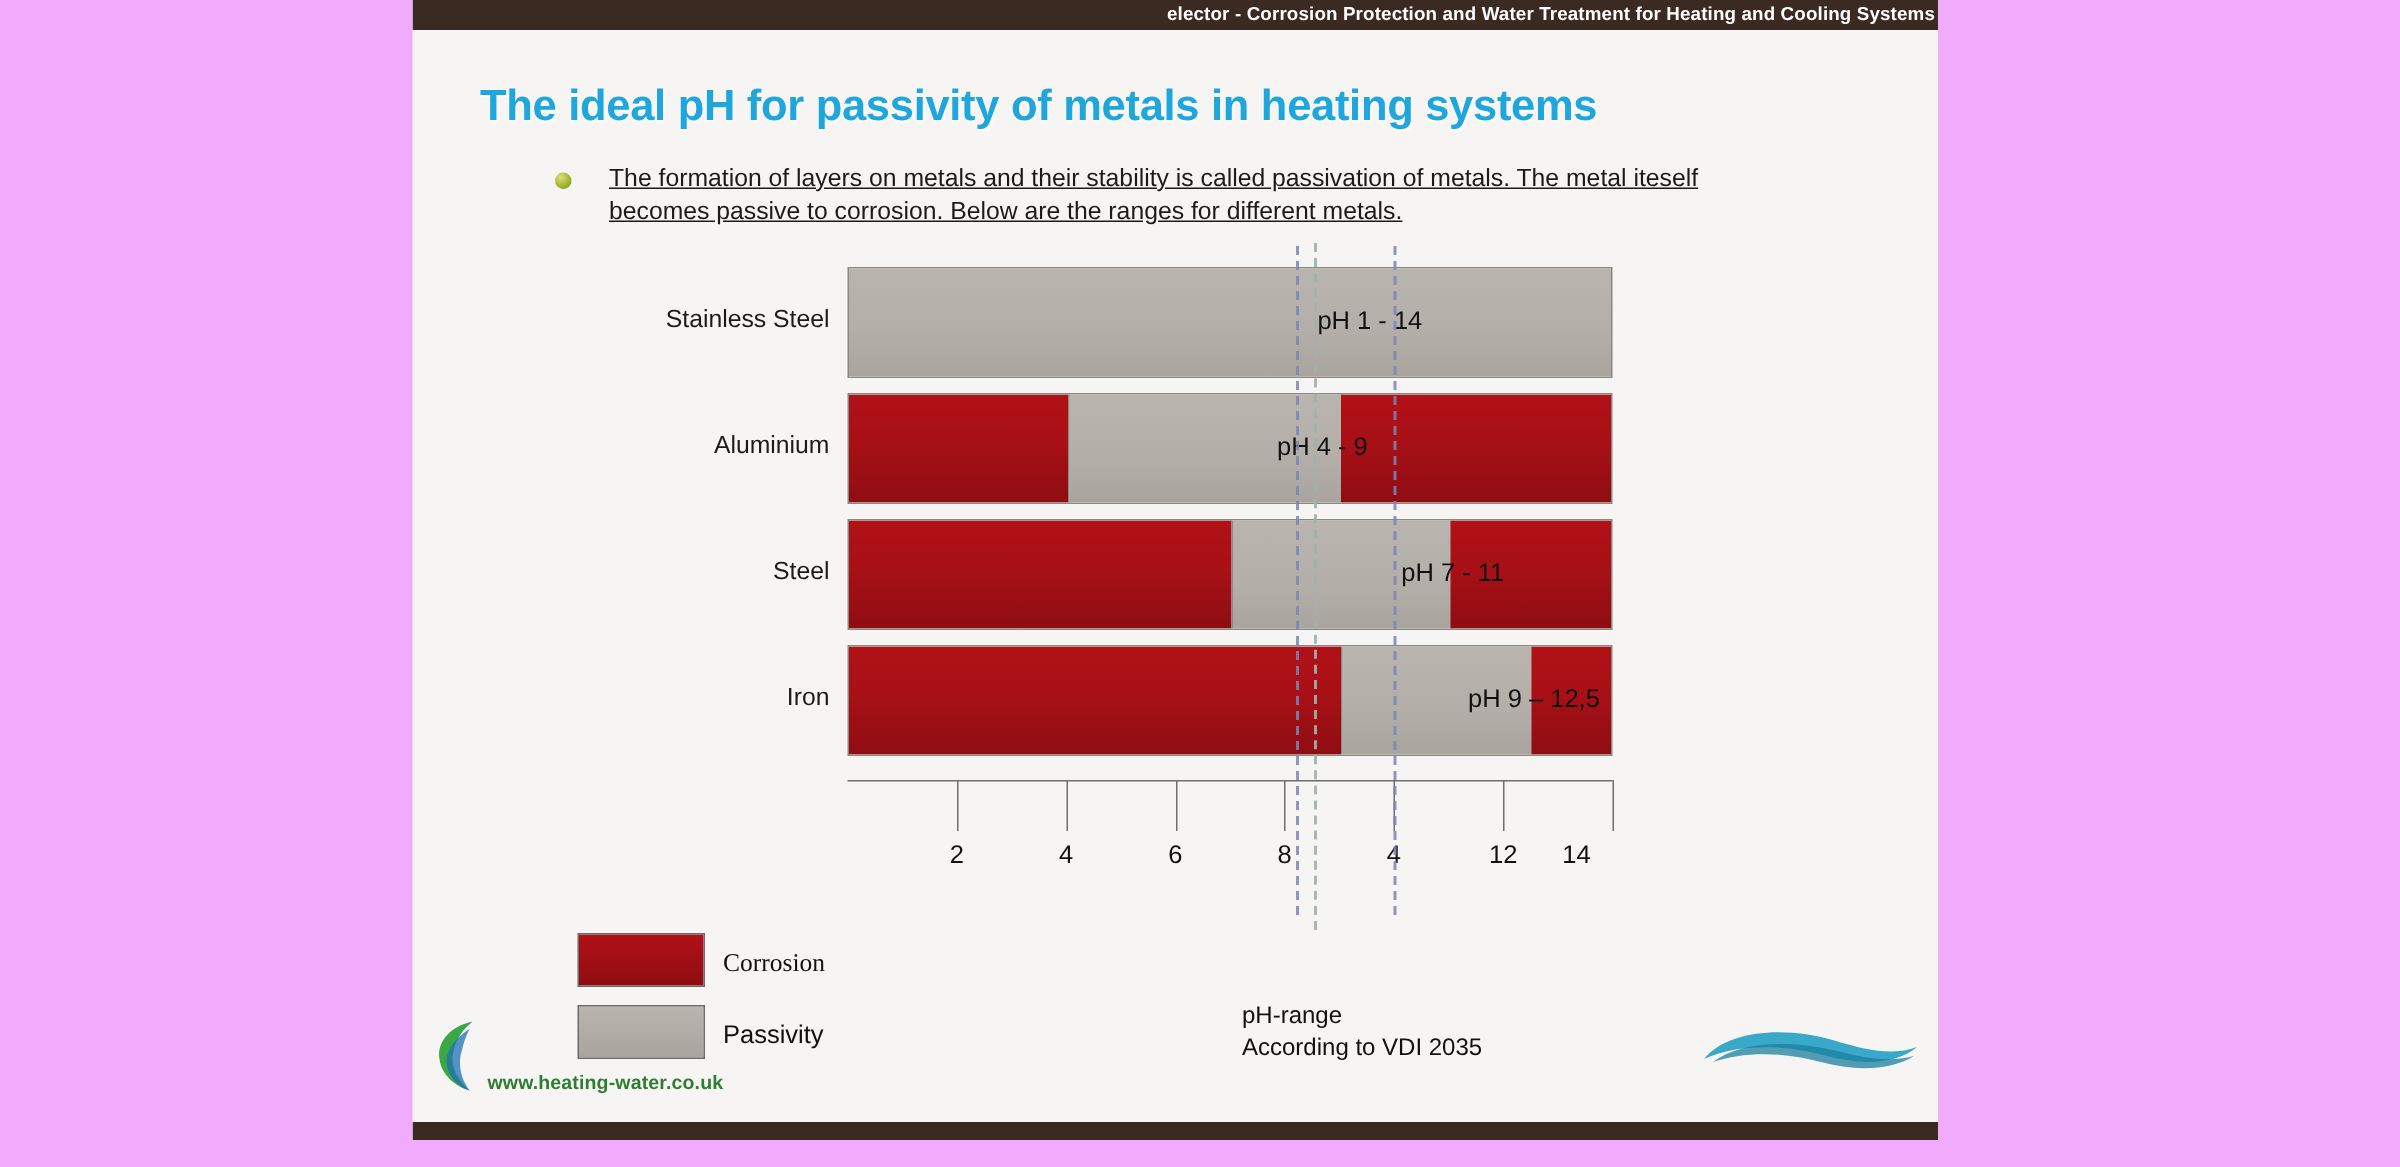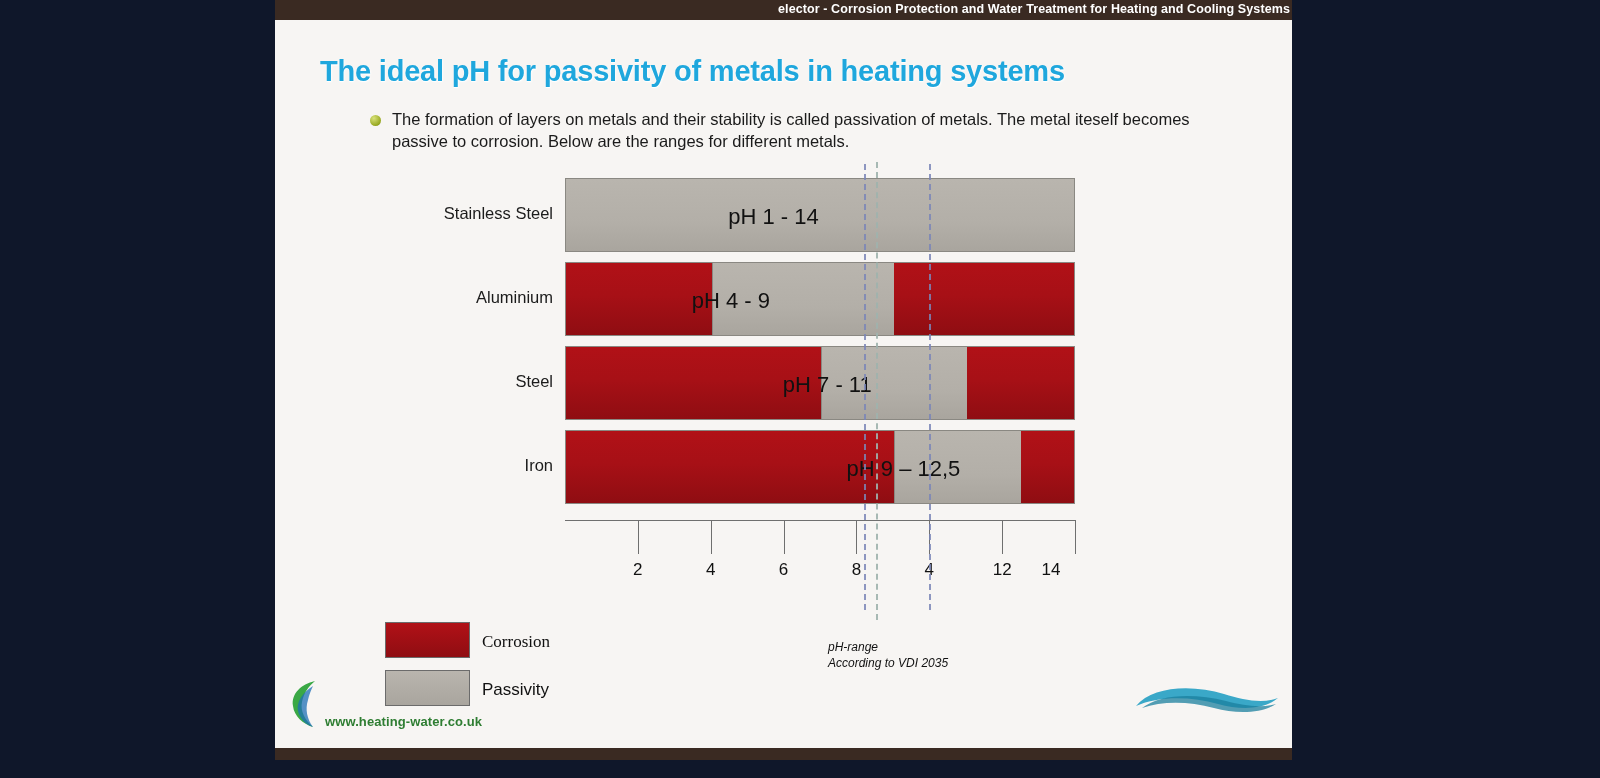--- a/index.html
+++ b/index.html
@@ -1,62 +1,62 @@
 <!DOCTYPE html>
 <html><head>
 <meta charset="utf-8">
 <style>
   html,body{margin:0;padding:0;background:#000;}
   body{width:1600px;height:778px;overflow:hidden;font-family:"Liberation Sans",sans-serif;}
 
-  #stage{position:relative;width:1600px;height:778px;background:#0f172a;}
+  #stage{position:relative;width:1600px;height:778px;background:#f0abfc;}
 
   
   #slide{position:absolute;left:275px;top:0;width:1017px;height:760px;background:#f7f5f3;overflow:hidden;}
 
   #topbar{position:absolute;left:0;top:0;width:1017px;height:20px;background:#3a2a22;}
   #topbar .tb-text{position:absolute;right:2px;top:2px;color:#fff;font-size:12.5px;font-weight:bold;letter-spacing:.1px;white-space:nowrap;
     font-family:"Liberation Sans",sans-serif;}
 
   #bottombar{position:absolute;left:0;bottom:0;width:1017px;height:12px;background:#3a2a22;}
 
   #title{position:absolute;left:45px;top:55px;font-size:29px;font-weight:bold;color:#1fa7dd;
      text-shadow:0 1px 0 #fff, 1px 1px 2px rgba(255,255,255,.8);letter-spacing:-0.2px;white-space:nowrap;}
 
   #bullet{position:absolute;left:95px;top:108px;width:830px;}
   #bullet .dot{position:absolute;left:0;top:7px;width:11px;height:11px;border-radius:50%;
      background:radial-gradient(circle at 35% 30%,#d9e27a,#97a820 70%,#6e7c10);}
-  #bullet .btext{margin-left:22px;font-size:16.5px;color:#1b1b1b;line-height:1.35;}
+  #bullet .btext{margin-left:36px;font-size:16.5px;color:#1b1b1b;line-height:1.35;text-decoration:underline;}
 
   
   #chart{position:absolute;left:0;top:0;width:1017px;height:624px;}
   .cat-label{position:absolute;font-size:16.5px;color:#1b1b1b;text-align:right;white-space:nowrap;}
   .bar{position:absolute;box-sizing:border-box;border:1px solid #8a8882;overflow:hidden;}
   .seg{position:absolute;top:0;bottom:0;}
   .seg.corr{background:linear-gradient(180deg,#b11117 0%,#a71016 45%,#8f0d12 100%);}
   .seg.pass{background:linear-gradient(180deg,#b9b5ae 0%,#b3afa8 60%,#a9a59e 100%);}
   .seg.pass.edge-l{border-left:1px solid #8a8882;}
   .seg.pass.edge-r{border-right:1px solid #8a8882;}
   .bar-text{position:absolute;left:0;right:0;top:50%;transform:translateY(-50%);
-     text-align:left;font-size:22px;color:#111;white-space:nowrap;z-index:4;}
+     text-align:right;font-size:17px;color:#111;white-space:nowrap;z-index:4;}
 
   
   .vline{position:absolute;width:0;border-left:2px dashed #7b86b8;z-index:5;opacity:.85;}
   .vline.teal{border-left:2px dashed #9fb3ae;opacity:.9;}
   #axisline{position:absolute;height:0;border-top:1.5px solid #6f6f6f;}
   .tick{position:absolute;width:0;border-left:1.5px solid #6f6f6f;}
   .ticklabel{position:absolute;font-size:17px;color:#111;text-align:center;width:40px;}
 
   
   .legend-box{position:absolute;box-sizing:border-box;border:1px solid #6b6b6b;}
   .legend-box.corr{background:linear-gradient(180deg,#b11117,#8f0d12);}
   .legend-box.pass{background:linear-gradient(180deg,#b9b5ae,#a9a59e);}
   .legend-label{position:absolute;font-size:17px;color:#111;}
 
-  #phnote{position:absolute;left:553px;top:640px;font-size:12px;color:#111;line-height:1.3;font-style:italic;}
+  #phnote{position:absolute;left:553px;top:668px;font-size:16px;color:#111;line-height:1.3;}
 
   
   #hw{position:absolute;left:14px;bottom:30px;display:flex;align-items:flex-end;}
   #hw .url{font-size:13px;font-weight:bold;color:#2e7d32;margin-left:2px;margin-bottom:1px;letter-spacing:.1px;}
   #elector{position:absolute;right:10px;bottom:18px;width:150px;height:58px;}
   #elector .word{position:absolute;left:0;bottom:-2px;width:150px;text-align:center;font-size:40px;
      color:#15161a;font-family:"DejaVu Sans",sans-serif;letter-spacing:-1px;line-height:1;}
 </style>
 </head>
 <body>

